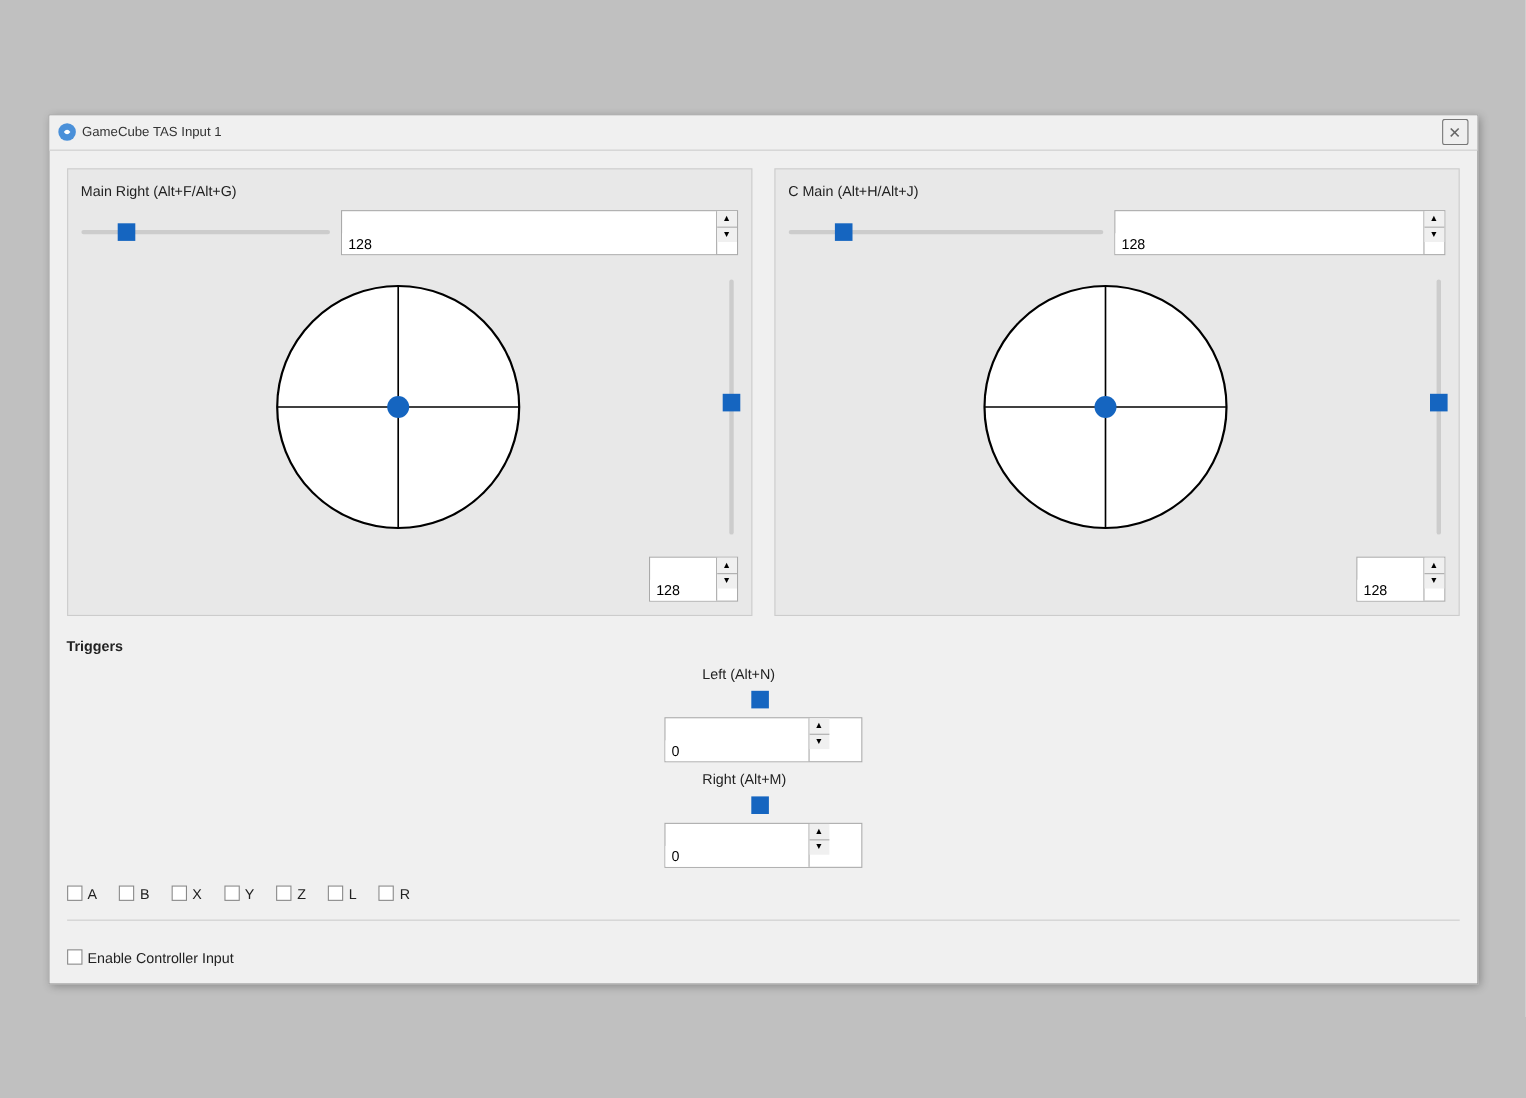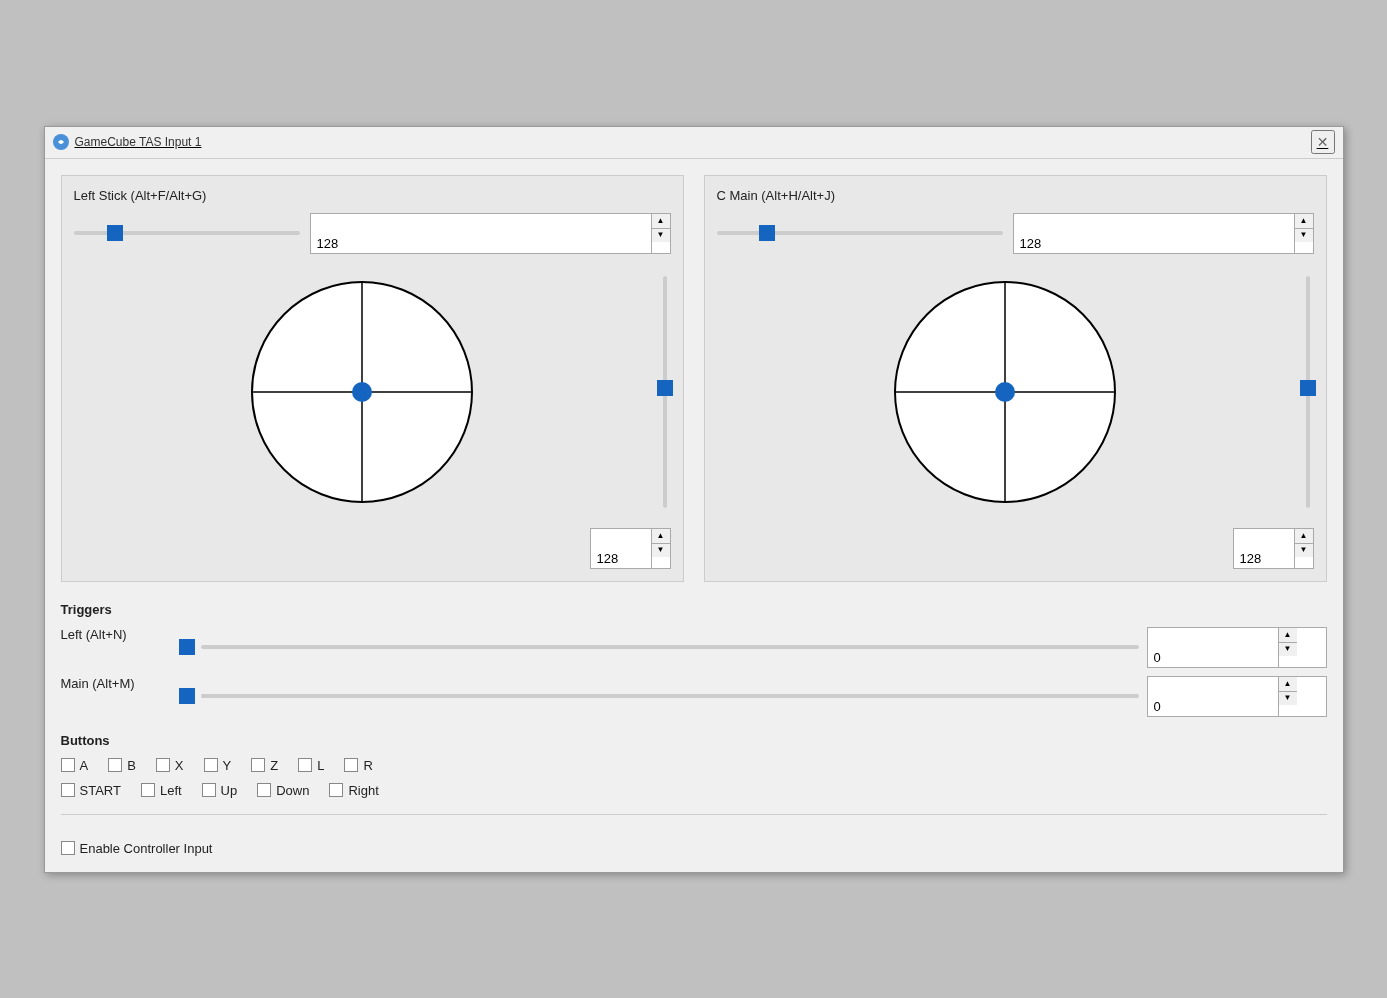--- a/index.html
+++ b/index.html
@@ -20,21 +20,20 @@
       box-shadow: 2px 2px 8px rgba(0,0,0,0.3);
     }
     .titlebar {
       background: #f0f0f0;
       border-bottom: 1px solid #ccc;
       height: 32px;
       display: flex;
       align-items: center;
       padding: 0 8px;
       justify-content: space-between;
-      text-decoration: underline;
     }
     .titlebar-left {
       display: flex;
       align-items: center;
       gap: 6px;
     }
     .title-icon {
       width: 16px;
       height: 16px;
       background: #4a90d9;
@@ -186,22 +185,24 @@
       margin-bottom: 16px;
     }
     .section-label {
       font-size: 13px;
       color: #222;
       margin-bottom: 10px;
       font-weight: bold;
     }
     .trigger-row {
       display: flex;
+      align-items: center;
       margin-bottom: 8px;
       gap: 8px;
+      flex-direction: column;
     }
     .trigger-name {
       width: 110px;
       font-size: 13px;
       color: #222;
       flex-shrink: 0;
     }
     .trigger-slider-wrap {
       flex: 1;
       display: flex;
@@ -285,21 +286,21 @@
       <span class="titlebar-text">GameCube TAS Input 1</span>
     </div>
     <button class="close-btn">✕</button>
   </div>
 
   <div class="content">
 
     <div class="sticks-row">
 
       <div class="stick-panel">
-        <div class="stick-label">Left Stick (Alt+F/Alt+G)</div>
+        <div class="stick-label">Main Right (Alt+F/Alt+G)</div>
 
         <div class="slider-row">
           <div class="slider-track" style="margin-right:10px;">
             <div class="slider-thumb"></div>
           </div>
           <div class="spinbox spinbox-large">
             <input type="text" style="width: 340px;" value="128">
             <div class="spinbox-btns">
               <button class="spinbox-btn">▲</button>
               <button class="spinbox-btn">▼</button>
@@ -399,37 +400,36 @@
         <div class="spinbox trigger-spinbox">
           <input type="text" style="width: 130px;" value="0">
           <div class="spinbox-btns">
             <button class="spinbox-btn">▲</button>
             <button class="spinbox-btn">▼</button>
           </div>
         </div>
       </div>
 
       <div class="trigger-row">
-        <div class="trigger-name">Main (Alt+M)</div>
+        <div class="trigger-name">Right (Alt+M)</div>
         <div class="trigger-slider-wrap">
           <div class="trigger-thumb"></div>
           <div class="trigger-track"></div>
         </div>
         <div class="spinbox trigger-spinbox">
           <input type="text" style="width: 130px;" value="0">
           <div class="spinbox-btns">
             <button class="spinbox-btn">▲</button>
             <button class="spinbox-btn">▼</button>
           </div>
         </div>
       </div>
     </div>
 
     <div class="buttons-section">
-      <div class="section-label">Buttons</div>
 
       <div class="buttons-row">
         <label class="btn-item">
           <div class="checkbox"></div>
           <span class="btn-label">A</span>
         </label>
         <label class="btn-item">
           <div class="checkbox"></div>
           <span class="btn-label">B</span>
         </label>
@@ -448,42 +448,20 @@
         <label class="btn-item">
           <div class="checkbox"></div>
           <span class="btn-label">L</span>
         </label>
         <label class="btn-item">
           <div class="checkbox"></div>
           <span class="btn-label">R</span>
         </label>
       </div>
 
-      <div class="buttons-row">
-        <label class="btn-item">
-          <div class="checkbox"></div>
-          <span class="btn-label">START</span>
-        </label>
-        <label class="btn-item">
-          <div class="checkbox"></div>
-          <span class="btn-label">Left</span>
-        </label>
-        <label class="btn-item">
-          <div class="checkbox"></div>
-          <span class="btn-label">Up</span>
-        </label>
-        <label class="btn-item">
-          <div class="checkbox"></div>
-          <span class="btn-label">Down</span>
-        </label>
-        <label class="btn-item">
-          <div class="checkbox"></div>
-          <span class="btn-label">Right</span>
-        </label>
-      </div>
     </div>
 
     <hr class="divider">
 
     <div class="enable-row">
       <label class="btn-item">
         <div class="checkbox"></div>
         <span class="btn-label">Enable Controller Input</span>
       </label>
     </div>

